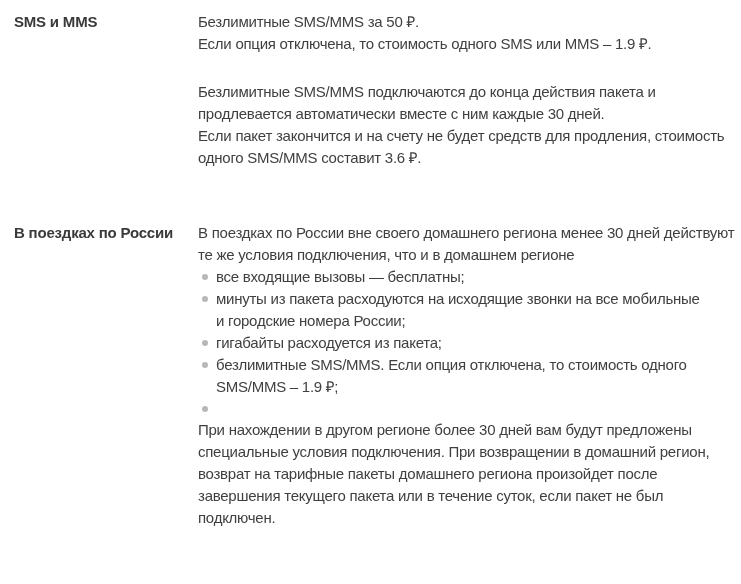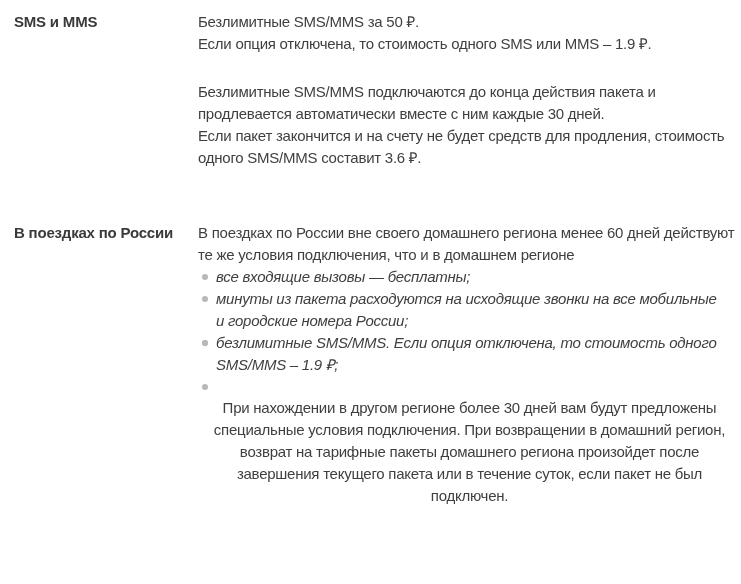--- a/index.html
+++ b/index.html
@@ -44,34 +44,32 @@
     font-size: 15px;
     line-height: 22px;
     letter-spacing: -0.25px;
     white-space: pre;
   }
   .para.spaced {
     margin-top: 26px;
   }
   .para.outro {
     margin-top: 21px;
-    text-align: center;
   }
   .bullets {
     list-style: none;
     margin: 0;
     padding: 0;
   }
   .bullet-item {
     position: relative;
     padding-left: 18px;
     font-size: 15px;
     line-height: 22px;
     letter-spacing: -0.25px;
-    font-style: italic;
   }
   .bullet-text {
     white-space: pre;
   }
   .dot {
     position: absolute;
     left: 4px;
     top: 8px;
     width: 6px;
     height: 6px;
@@ -92,34 +90,35 @@
       <p class="para spaced">Безлимитные SMS/MMS подключаются до конца действия пакета и
 продлевается автоматически вместе с ним каждые 30 дней.
 Если пакет закончится и на счету не будет средств для продления, стоимость
 одного SMS/MMS составит 3.6 ₽.</p>
     </div>
   </section>
 
   <section class="row">
     <h3 class="label">В поездках по России</h3>
     <div class="content">
-      <p class="para">В поездках по России вне своего домашнего региона менее 60 дней действуют
+      <p class="para">В поездках по России вне своего домашнего региона менее 30 дней действуют
 те же условия подключения, что и в домашнем регионе</p>
       <ul class="bullets">
         <li class="bullet-item">
           <span class="dot"></span>
           <span class="bullet-text">все входящие вызовы — бесплатны;</span>
         </li>
         <li class="bullet-item">
           <span class="dot"></span>
           <span class="bullet-text">минуты из пакета расходуются на исходящие звонки на все мобильные
 и городские номера России;</span>
         </li>
         <li class="bullet-item">
           <span class="dot"></span>
+          <span class="bullet-text">гигабайты расходуется из пакета;</span>
         </li>
         <li class="bullet-item">
           <span class="dot"></span>
           <span class="bullet-text">безлимитные SMS/MMS. Если опция отключена, то стоимость одного
 SMS/MMS – 1.9 ₽;</span>
         </li>
         <li class="bullet-item">
           <span class="dot"></span>
         </li>
       </ul>

